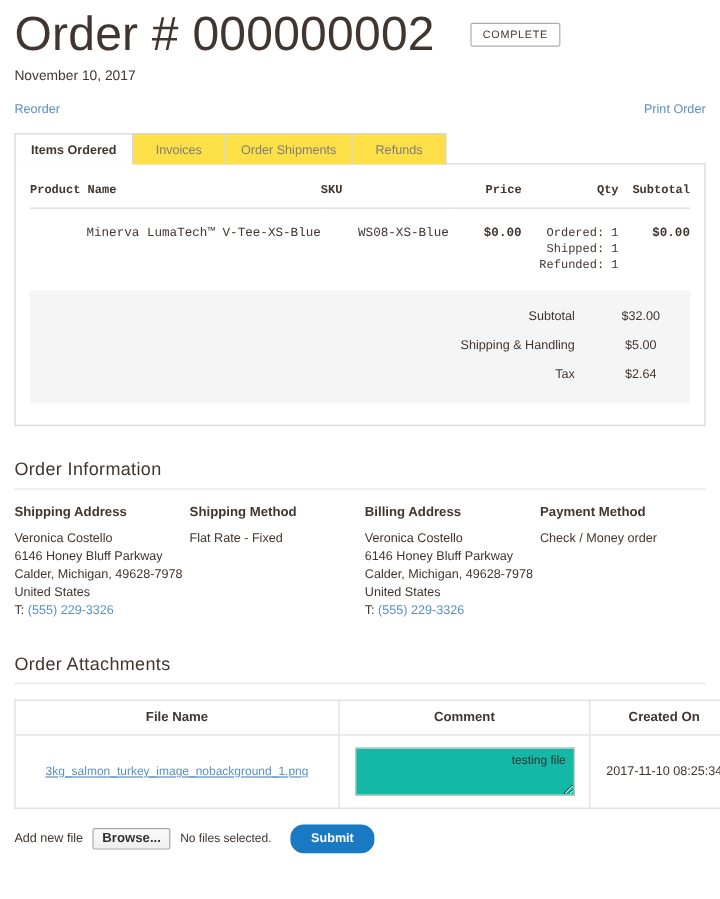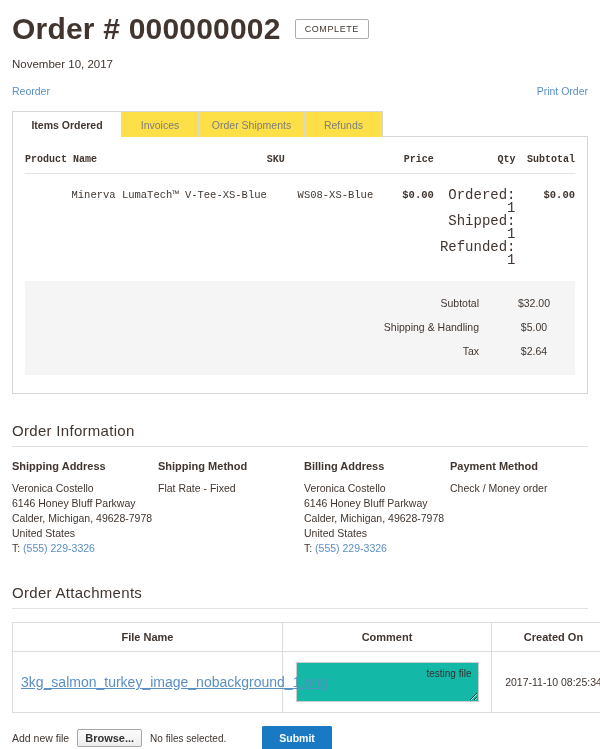--- a/index.html
+++ b/index.html
@@ -18,31 +18,31 @@
   }
   .page { padding: 0 12px; box-sizing: border-box; width: 600px; }
 
   
   .page-head {
     display: flex;
     align-items: center;
     padding-top: 12px;
   }
   .order-title {
-    font-size: 30px;
-    font-weight: 700;
+    font-size: 40px;
+    font-weight: 400;
     color: #41362f;
     letter-spacing: 0.2px;
     line-height: 34px;
     margin: 0;
     white-space: nowrap;
     text-align: right;
   }
   .status-badge {
-    margin-left: 14px;
+    margin-left: 30px;
     border: 1px solid #adadad;
     border-radius: 2px;
     background: #ffffff;
     color: #41362f;
     font-size: 9px;
     letter-spacing: 0.6px;
     padding: 4px 9px 3px;
     line-height: 11px;
     text-transform: uppercase;
     white-space: nowrap;
@@ -78,21 +78,21 @@
     background: #fde047;
     color: #7d7d7d;
     font-size: 10.5px;
     padding: 8px 0 8px;
     text-align: center;
     margin-right: -1px;
     box-sizing: border-box;
     height: 26px;
     line-height: 10px;
   }
-  .tab.w1 { width: 110px; }
+  .tab.w1 { width: 99px; }
   .tab.w2 { width: 78px; }
   .tab.w3 { width: 107px; }
   .tab.w4 { width: 79px; }
   .tab.active {
     background: #ffffff;
     color: #41362f;
     font-weight: bold;
     position: relative;
   }
   .tab.active:after {
@@ -136,21 +136,21 @@
     color: #41362f;
   }
   td.prodname {
     text-align: left;
     font-size: 13px;
     font-weight: 300;
     color: #41362f;
   }
   td.sku { text-align: left; font-size: 9.5px; color: #41362f; }
   td.price, td.subtot { font-weight: bold; font-size: 11.5px; }
-  .qty-line { font-size: 14px; line-height: 13px; color: #41362f; }
+  .qty-line { font-size: 10px; line-height: 13px; color: #41362f; }
 
   .totals-box {
     background: #f5f5f5;
     margin-top: 14px;
     padding: 10px 12px 12px;
   }
   table.totals {
     width: 100%;
     border-collapse: collapse;
   }
@@ -218,21 +218,21 @@
     text-align: center;
     vertical-align: middle;
     font-size: 10.5px;
     color: #41362f;
     height: 52px;
     box-sizing: border-box;
   }
   table.attach td.fname a {
     color: #5a8fc4;
     text-decoration: underline;
-    font-size: 14px;
+    font-size: 10px;
   }
   .comment-box {
     width: 183px;
     height: 40px;
     border: 1px solid #cccccc;
     background: #14b8a6;
     font-family: "Liberation Sans", sans-serif;
     font-size: 10px;
     color: #333333;
     padding: 5px 6px;
@@ -260,24 +260,24 @@
     font-family: "Liberation Sans", sans-serif;
     font-size: 11px;
     font-weight: bold;
     color: #333333;
     padding: 2px 7px;
     line-height: 12px;
     cursor: pointer;
   }
   .no-files { margin-left: 8px; font-size: 10px; color: #41362f; }
   .submit-btn {
-    margin-left: 36px;
+    margin-left: 16px;
     background: #1979c3;
     border: 1px solid #1979c3;
-    border-radius: 1px;
+    border-radius: 11px;
     color: #ffffff;
     font-family: "Liberation Sans", sans-serif;
     font-size: 10.5px;
     font-weight: bold;
     padding: 5px 16px;
     cursor: pointer;
   }
 </style>
 </head>
 <body>

